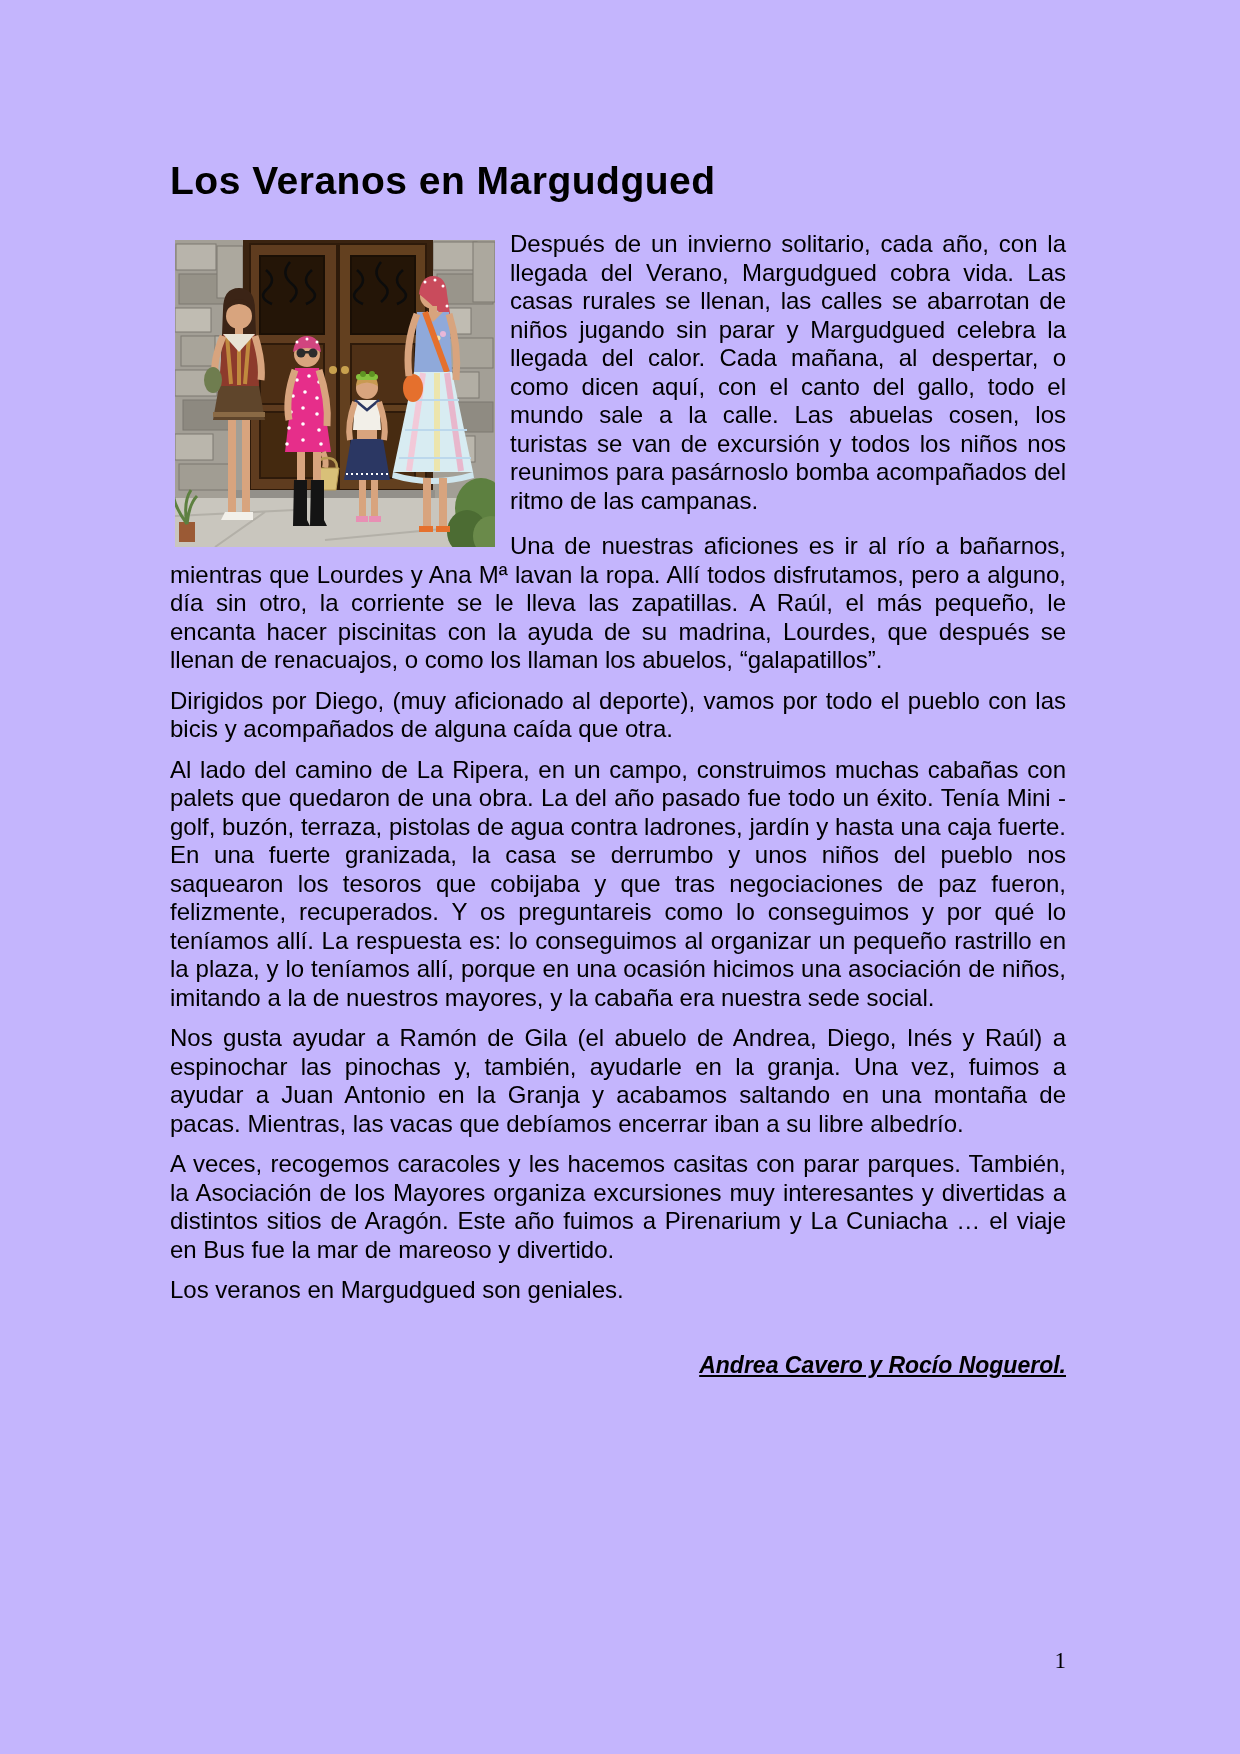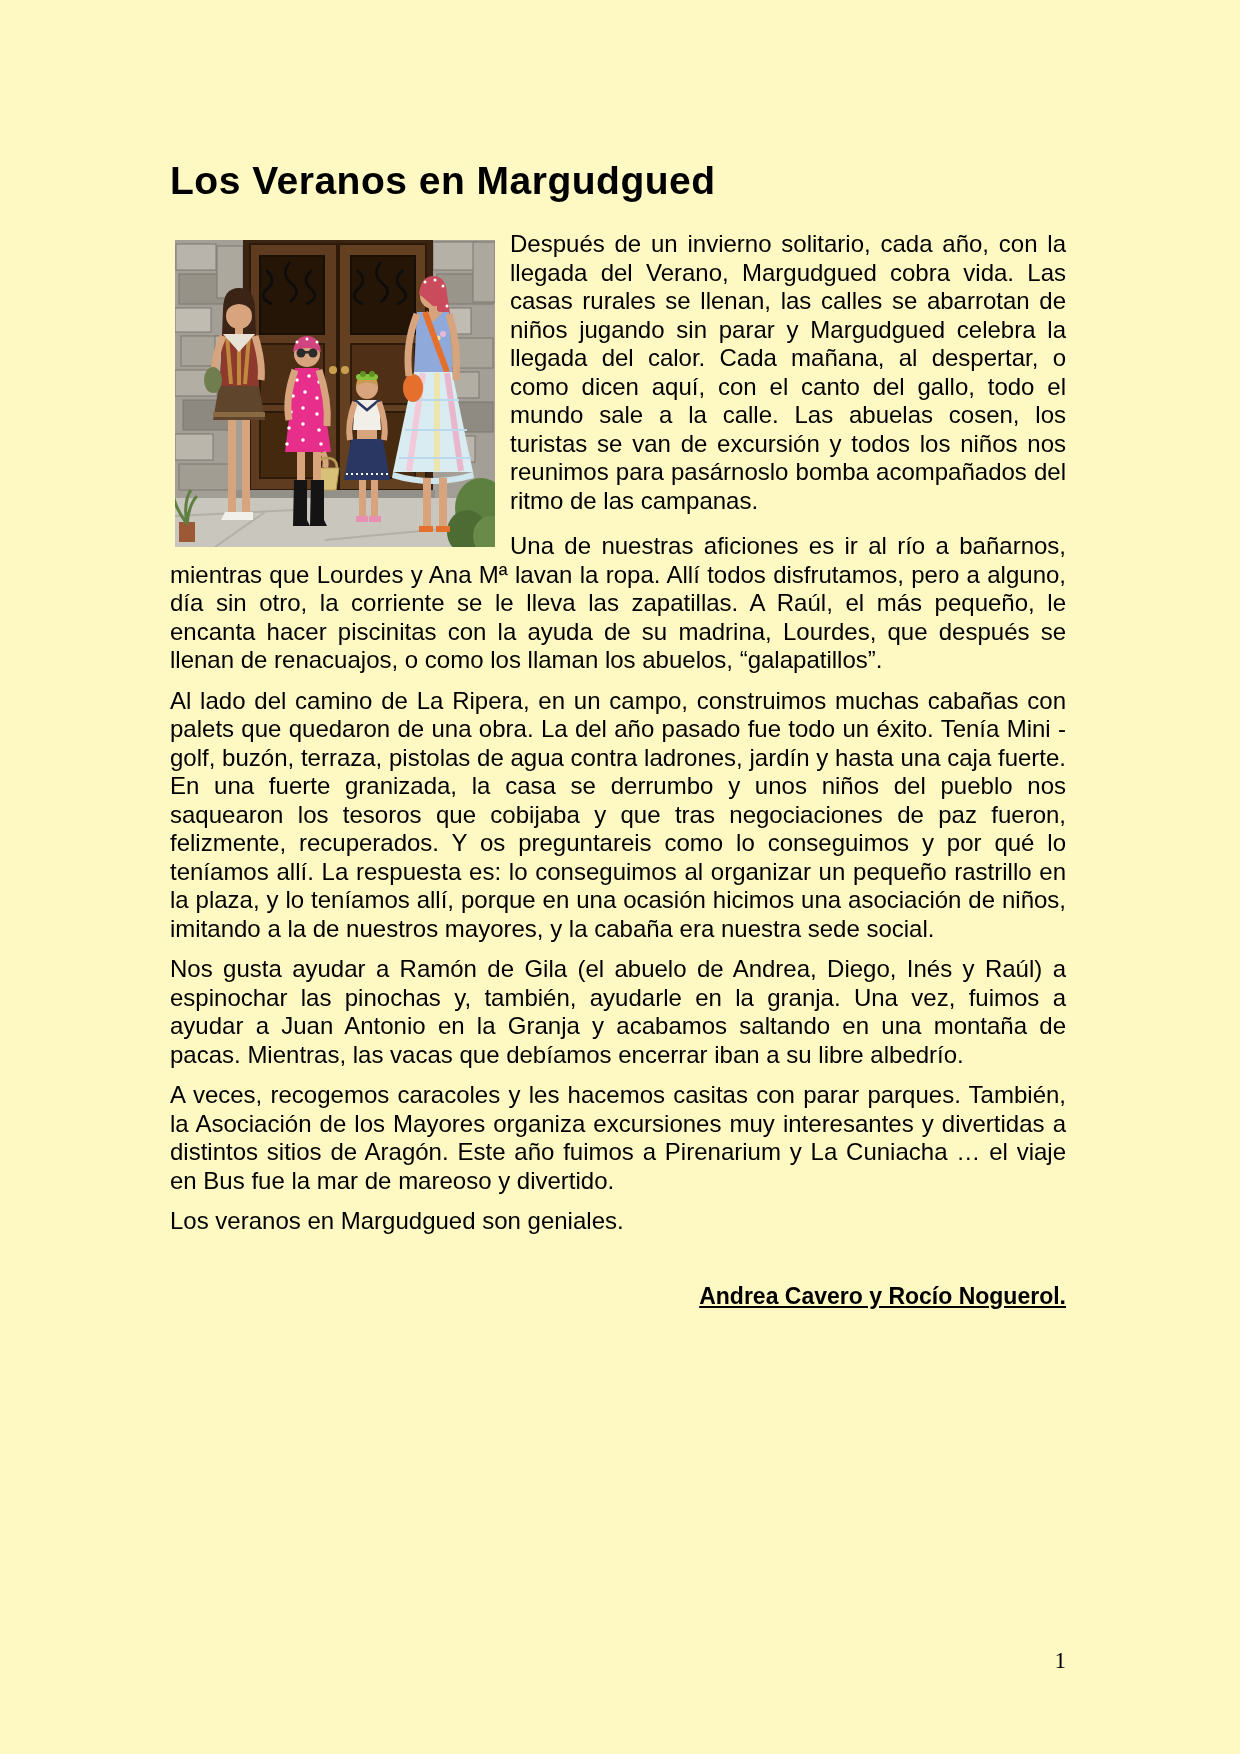--- a/index.html
+++ b/index.html
@@ -3,21 +3,21 @@
 <meta charset="utf-8">
 <style>
   * { box-sizing: border-box; }
   html, body { margin: 0; padding: 0; }
   body { background: #ffffff; font-family: "Liberation Sans", sans-serif; color: #000; }
 
   .page {
     position: relative;
     width: 1240px;
     height: 1754px;
-    background: #fef9c3;
+    background: #c4b5fd;
     overflow: hidden;
   }
 
   .content {
     position: absolute;
     left: 170px;
     top: 0;
     width: 896px;
   }
 
@@ -50,20 +50,21 @@
     margin: 26px 0 16px 340px;
     width: 556px;
     min-height: 286px;
   }
   .p-indent { text-indent: 340px; }
 
   .author {
     margin-top: 46px;
     text-align: right;
     font-weight: bold;
+    font-style: italic;
     text-decoration: underline;
     font-size: 23px;
     line-height: 28px;
   }
 
   .page-num {
     position: absolute;
     top: 1648px;
     left: 170px;
     width: 896px;
@@ -244,20 +245,21 @@
         <rect x="261" y="286" width="14" height="6" fill="#e5702d"></rect>
       </g>
     </svg>
   </div>
 
   <div class="content">
     <h1 class="doc-title">Los Veranos en Margudgued</h1>
 
     <p class="p p-first">Después de un invierno solitario, cada año, con la llegada del Verano, Margudgued cobra vida. Las casas rurales se llenan, las calles se abarrotan de niños jugando sin parar y Margudgued celebra la llegada del calor. Cada mañana, al despertar, o como dicen aquí, con el canto del gallo, todo el mundo sale a la calle. Las abuelas cosen, los turistas se van de excursión y todos los niños nos reunimos para pasárnoslo bomba acompañados del ritmo de las campanas.</p>
     <p class="p p-indent">Una de nuestras aficiones es ir al río a bañarnos, mientras que Lourdes y Ana Mª lavan la ropa. Allí todos disfrutamos, pero a alguno, día sin otro, la corriente se le lleva las zapatillas. A Raúl, el más pequeño, le encanta hacer piscinitas con la ayuda de su madrina, Lourdes, que después se llenan de renacuajos, o como los llaman los abuelos, “galapatillos”.</p>
+    <p class="p">Dirigidos por Diego, (muy aficionado al deporte), vamos por todo el pueblo con las bicis y acompañados de alguna caída que otra.</p>
     <p class="p">Al lado del camino de La Ripera, en un campo, construimos muchas cabañas con palets que quedaron de una obra. La del año pasado fue todo un éxito. Tenía Mini - golf, buzón, terraza, pistolas de agua contra ladrones, jardín y hasta una caja fuerte. En una fuerte granizada, la casa se derrumbo y unos niños del pueblo nos saquearon los tesoros que cobijaba y que tras negociaciones de paz fueron, felizmente, recuperados. Y os preguntareis como lo conseguimos y por qué lo teníamos allí. La respuesta es: lo conseguimos al organizar un pequeño rastrillo en la plaza, y lo teníamos allí, porque en una ocasión hicimos una asociación de niños, imitando a la de nuestros mayores, y la cabaña era nuestra sede social.</p>
     <p class="p">Nos gusta ayudar a Ramón de Gila (el abuelo de Andrea, Diego, Inés y Raúl) a espinochar las pinochas y, también, ayudarle en la granja. Una vez, fuimos a ayudar a Juan Antonio en la Granja y acabamos saltando en una montaña de pacas. Mientras, las vacas que debíamos encerrar iban a su libre albedrío.</p>
     <p class="p">A veces, recogemos caracoles y les hacemos casitas con parar parques. También, la Asociación de los Mayores organiza excursiones muy interesantes y divertidas a distintos sitios de Aragón. Este año fuimos a Pirenarium y La Cuniacha … el viaje en Bus fue la mar de mareoso y divertido.</p>
     <p class="p">Los veranos en Margudgued son geniales.</p>
 
     <p class="author">Andrea Cavero y Rocío Noguerol.</p>
   </div>
 
   <div class="page-num">1</div>
 </div>

